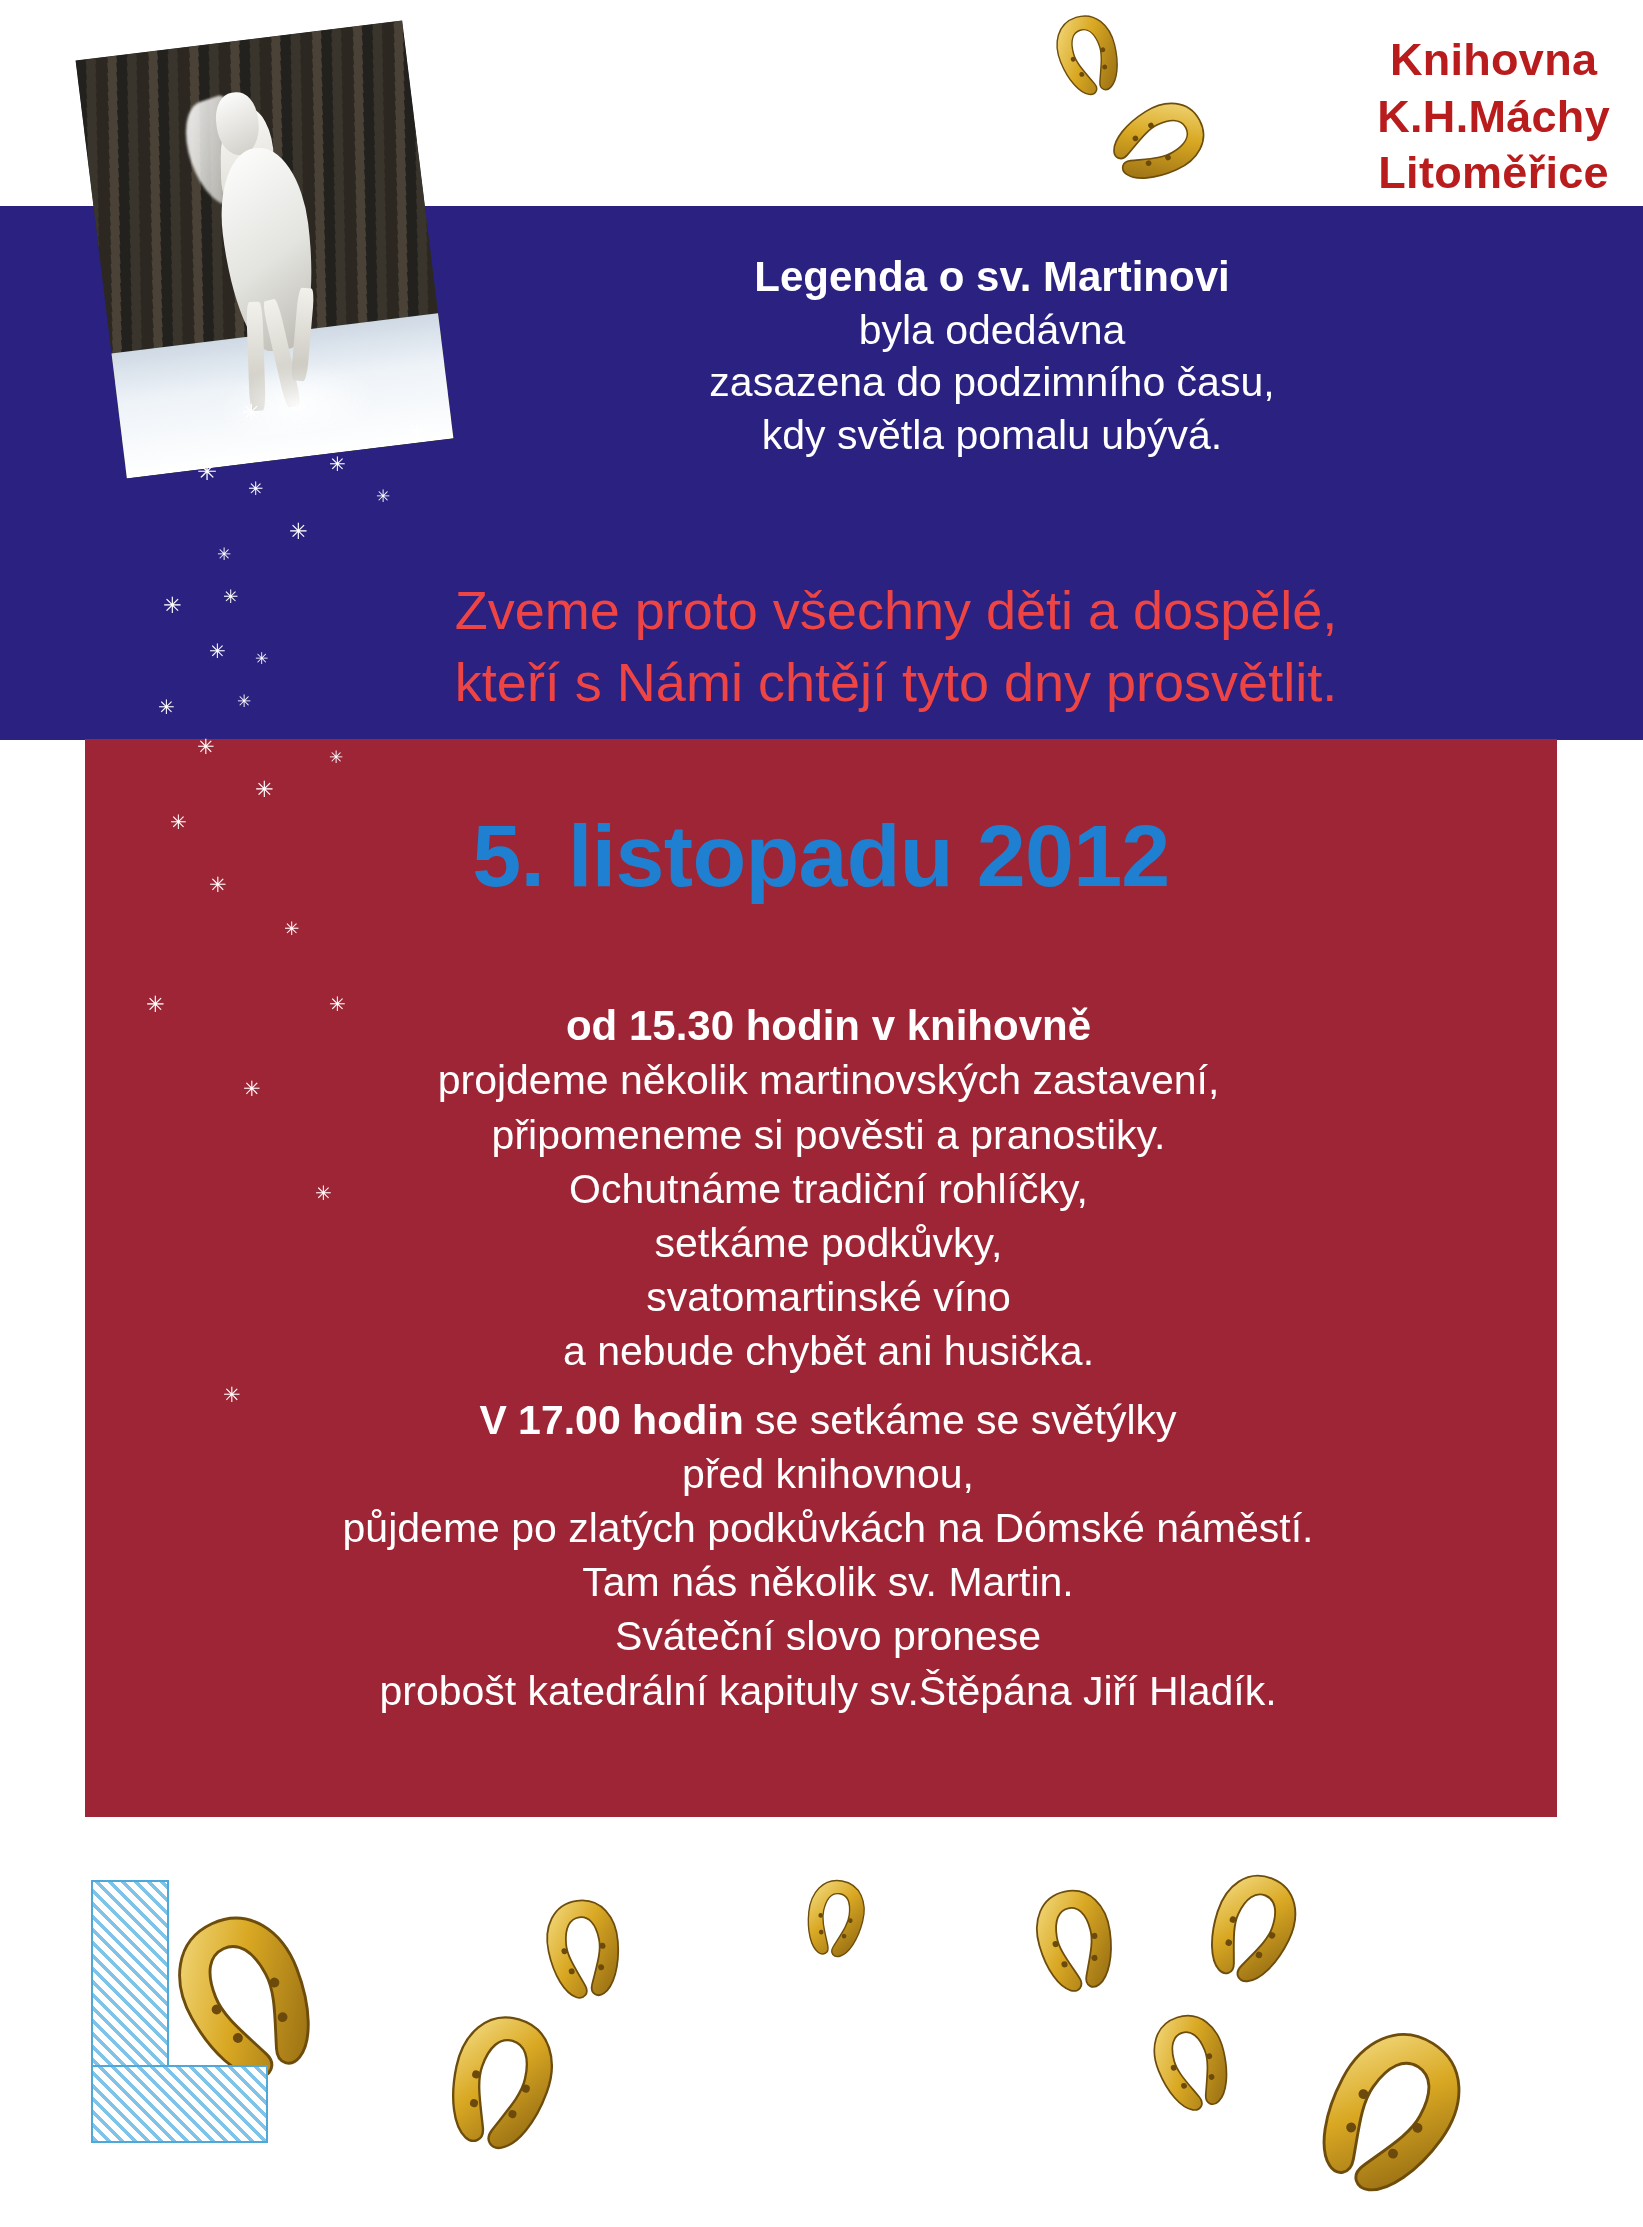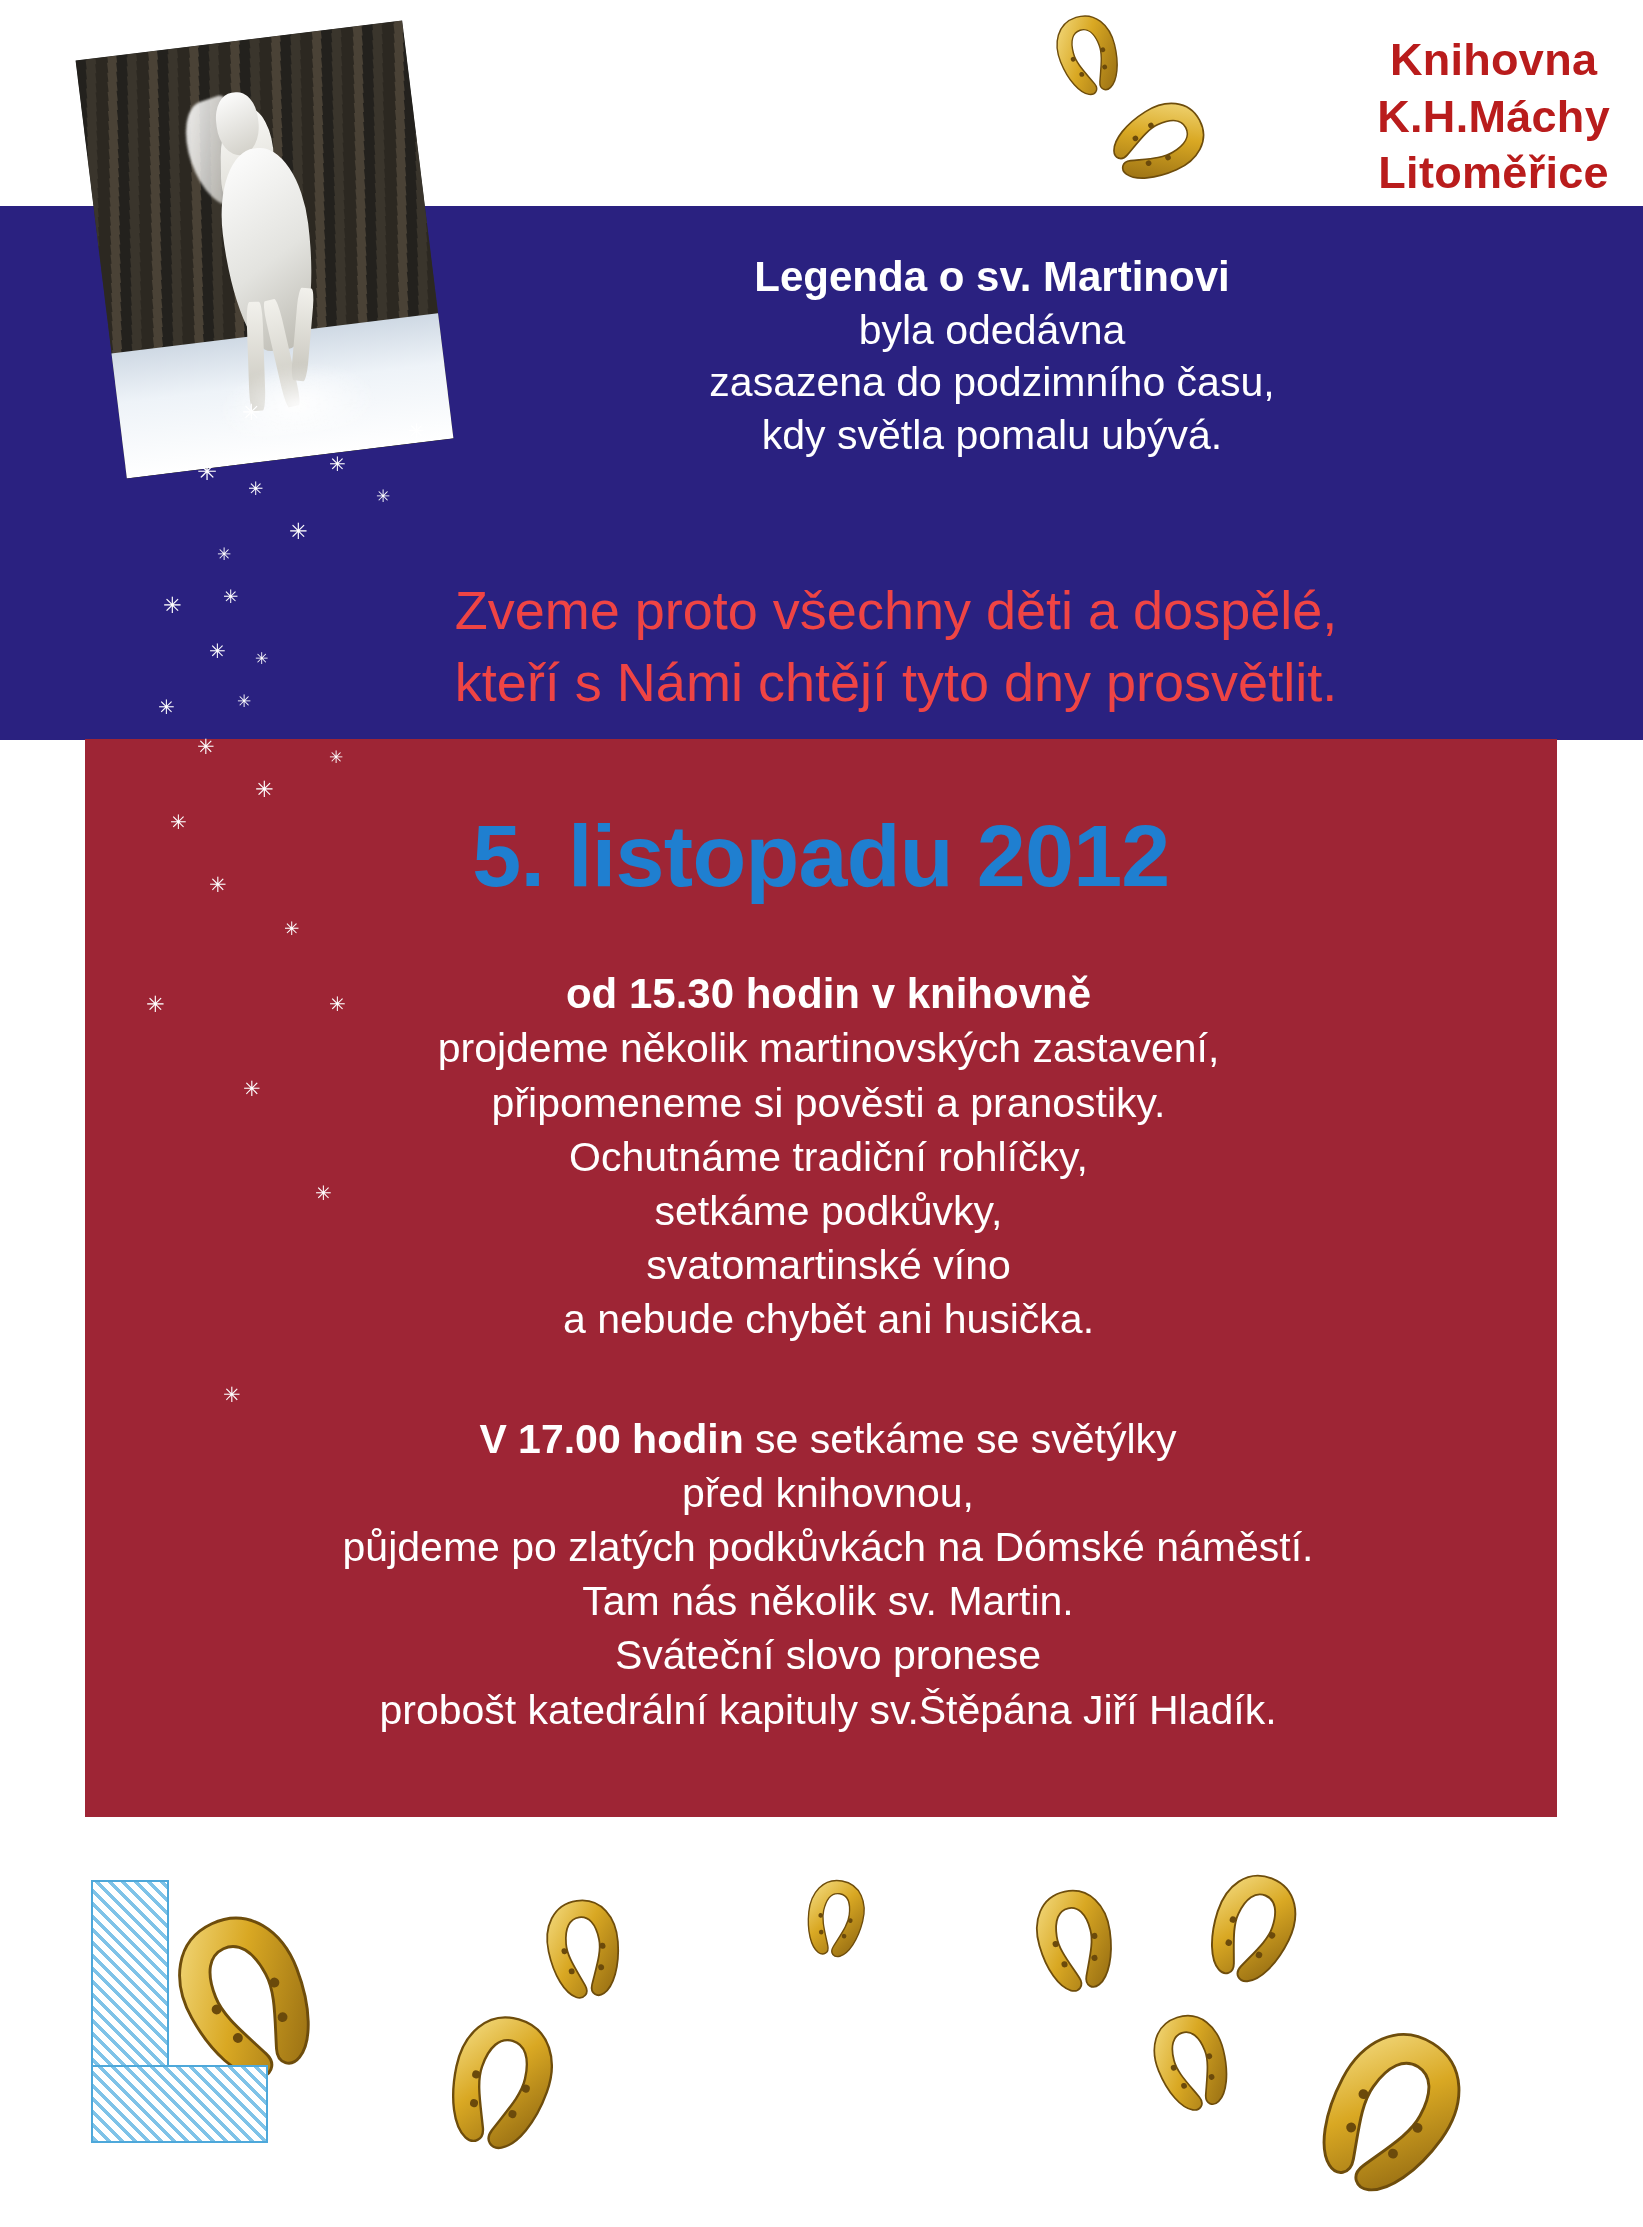--- a/index.html
+++ b/index.html
@@ -89,32 +89,31 @@
   .red-text-1 {
     position: absolute;
     left: 171px;
     top: 966px;
     width: 1315px;
     text-align: center;
     color: #ffffff;
     font-size: 41px;
     line-height: 1.32;
   }
-  .red-text-1 .lead { font-weight: bold; font-size: 42px; }
+  .red-text-1 .lead { font-weight: bold; font-size: 42px; margin-top: 32px; }
 
   .red-text-2 {
     position: absolute;
     left: 138px;
     top: 1393px;
     width: 1380px;
     text-align: center;
     color: #ffffff;
     font-size: 41px;
     line-height: 1.32;
-    margin-top: 19px;
   }
   .red-text-2 .lead { font-weight: bold; }
 
   
   .photo {
     position: absolute;
     left: 100px;
     top: 39px;
     width: 329px;
     height: 421px;

